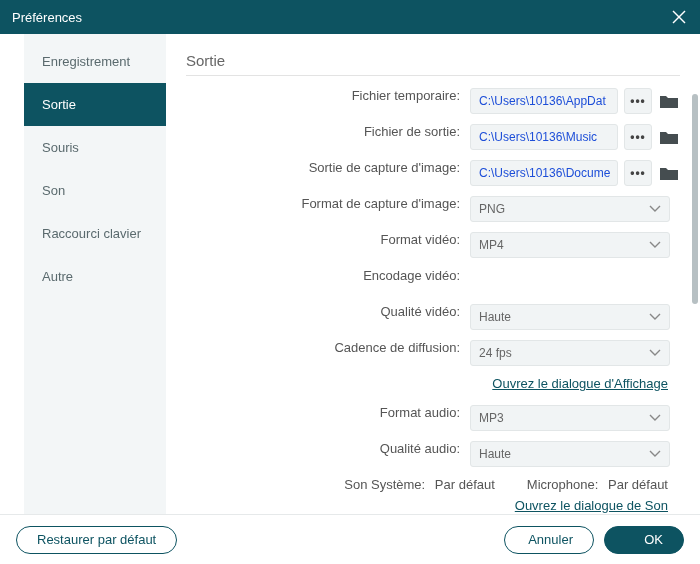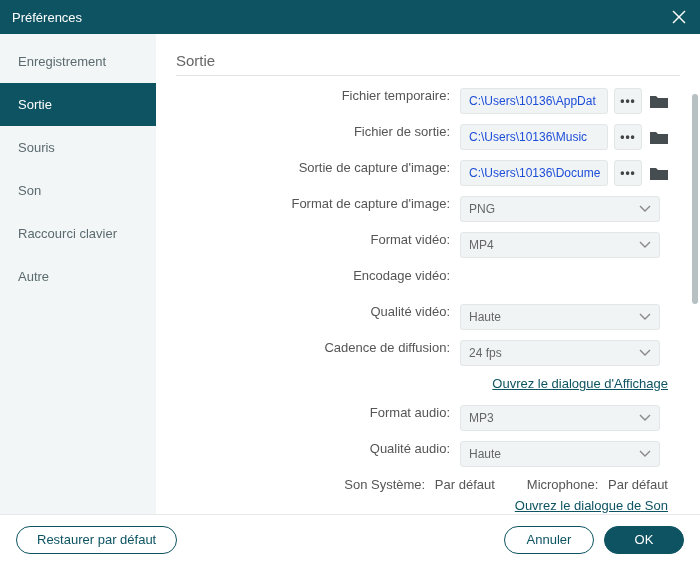--- a/index.html
+++ b/index.html
@@ -2,21 +2,21 @@
 <html><head>
 <meta charset="utf-8">
 <style>
   * { box-sizing: border-box; margin: 0; padding: 0; }
   html, body { width: 700px; height: 564px; font-family: "Segoe UI", Arial, sans-serif; font-size: 13px; color: #555; overflow: hidden; }
   .window { width: 700px; height: 564px; display: flex; flex-direction: column; background: #fff; }
   .titlebar { height: 34px; background: #0d5361; color: #fff; display: flex; align-items: center; padding: 0 12px; justify-content: space-between; }
   .titlebar .title { font-size: 13px; }
   .close-x { width: 18px; height: 18px; cursor: pointer; display:flex; align-items:center; justify-content:center; }
   .close-x svg { stroke: #fff; }
-  .body { flex: 1; display: flex; min-height: 0; }
+  .body { flex: 1; display: flex; min-height: 0; margin-left: 24px; }
   .sidebar { width: 156px; background: #f3f6f7; display: flex; flex-direction: column; padding-top: 6px; }
   .side-item { padding: 14px 18px; font-size: 13px; color: #5a6a6e; cursor: pointer; }
   .side-item.active { background: #0d5361; color: #fff; }
   .main { flex: 1; position: relative; display:flex; }
   .content { flex:1; overflow: hidden; padding: 14px 10px 0 20px; }
   .section-title { font-size: 15px; color: #666; padding: 4px 0 6px 0; border-bottom: 1px solid #e3e3e3; margin-bottom: 12px; }
   .row { display: flex; align-items: flex-start; margin-bottom: 8px; min-height: 28px; }
   .row .lbl { width: 284px; text-align: right; padding-right: 10px; font-size: 13px; color: #555; }
   .ctrls { display: flex; align-items: center; gap: 6px; flex:1; }
   .textfield { height: 26px; background: #f1f4f5; border: 1px solid #e2e6e7; border-radius: 3px; padding: 0 8px; font-size: 12px; color: #1d4ed8; display:flex; align-items:center; overflow:hidden; white-space:nowrap; width: 148px; }
@@ -26,21 +26,21 @@
   .select { height: 26px; background: #f1f4f5; border:1px solid #e2e6e7; border-radius:3px; padding:0 8px; display:flex; align-items:center; justify-content:space-between; width: 200px; cursor:pointer; font-size:12px; color:#666; }
   .select .chev { margin-left:auto; }
   .chev svg { stroke:#888; }
   .link-row { text-align: right; padding-right: 12px; margin: 6px 0 14px 0; }
   .link { color: #0d5361; text-decoration: underline; font-size: 13px; cursor:pointer; }
   .pair-row { display:flex; justify-content:flex-end; gap:32px; padding-right:12px; font-size:13px; color:#555; margin-bottom:6px; }
   .pair-row span.val { margin-left:6px; color:#555; }
   .scrollbar { width: 10px; background: transparent; display:flex; flex-direction:column; align-items:center; padding-top:60px; }
   .thumb { width:6px; height:210px; background:#b7c0c3; border-radius:3px; }
   .footer { height: 50px; border-top: 1px solid #e6e9ea; display:flex; align-items:center; padding: 0 16px; gap:10px; }
-  .btn { height: 28px; border-radius: 14px; padding: 12px 20px; font-size: 13px; cursor:pointer; display:flex; align-items:center; justify-content:center; border:1px solid #0d5361; background:#fff; color:#0d5361; }
+  .btn { height: 28px; border-radius: 14px; padding: 12px 20px; font-size: 13px; cursor:pointer; display:flex; align-items:center; justify-content:flex-end; border:1px solid #0d5361; background:#fff; color:#0d5361; }
   .btn.primary { background:#0d5361; color:#fff; }
   .footer .spacer { flex:1; }
 </style>
 </head>
 <body>
 
 <div class="window">
 
   <div class="titlebar">
     <span class="title">Préférences</span>

